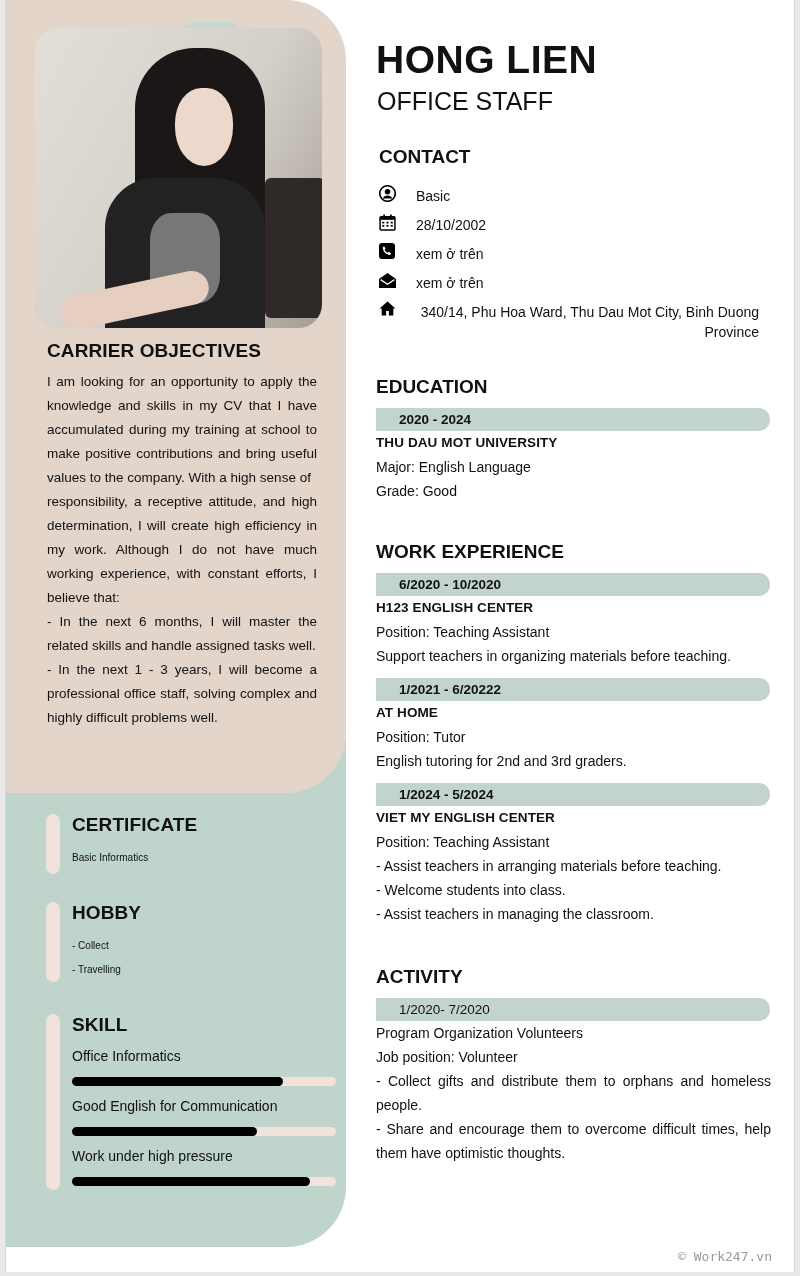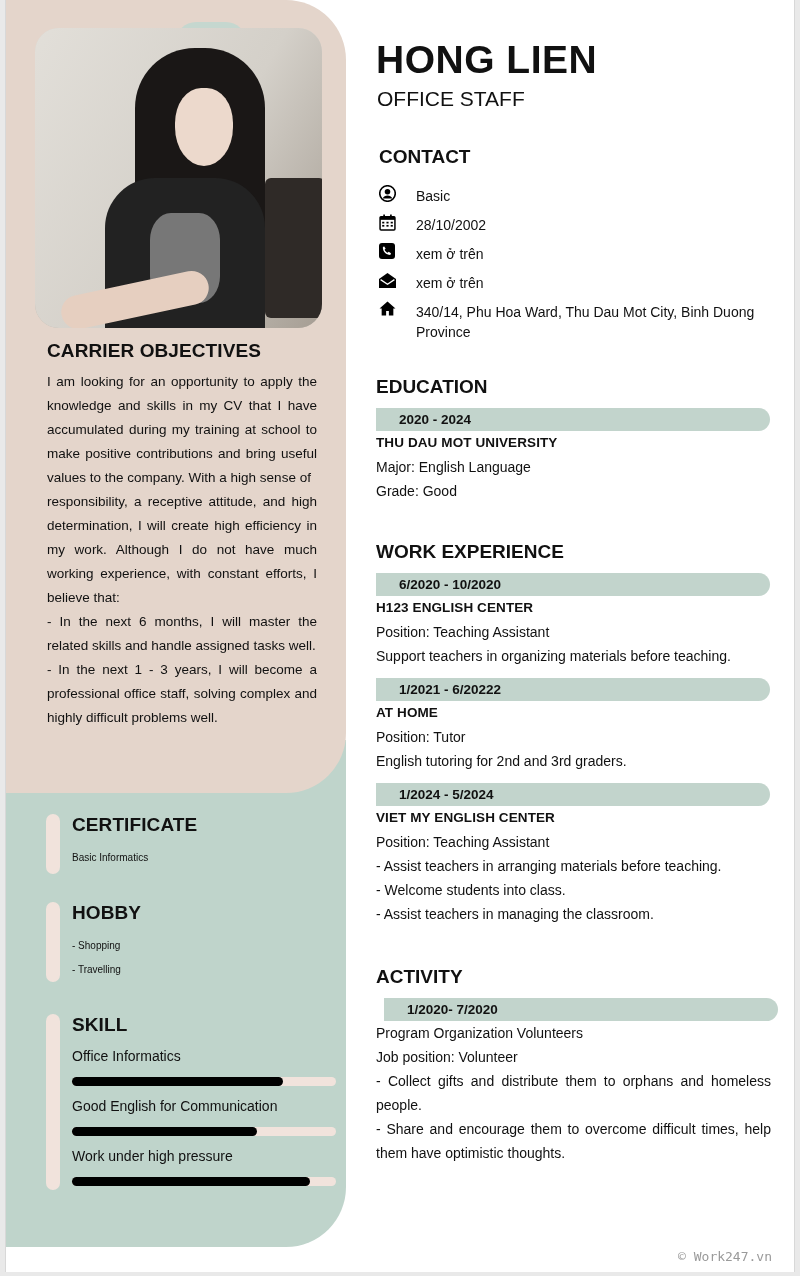--- a/index.html
+++ b/index.html
@@ -34,32 +34,32 @@
   .skill { top: 1014px; }
 
   .skill-row { margin-top: 12px; }
   .skill-name { font-size: 14px; }
   .skill-track { margin-top: 13px; width: 264px; height: 9px; background: #f1e3dc; border-radius: 5px; position: relative; }
   .skill-fill { position: absolute; left: 0; top: 0; height: 9px; background: #000; border-radius: 5px; }
 
   
   .right { position: absolute; left: 370px; top: 0; width: 395px; }
   .name { position: absolute; left: 0; top: 38px; font-size: 39px; font-weight: 700; letter-spacing: .5px; }
-  .role { position: absolute; left: 1px; top: 87px; font-size: 21px; }
+  .role { position: absolute; left: 1px; top: 87px; font-size: 25px; }
   .contact-title { position: absolute; left: 3px; top: 146px; font-size: 19px; font-weight: 700; text-align: center; }
   .contact-list { position: absolute; left: 3px; top: 184px; width: 380px; }
   .contact-row { display: flex; align-items: flex-start; height: 29px; font-size: 14px; }
   .contact-row .ic { width: 37px; flex: none; padding-top: 1px; }
   .contact-row .txt { line-height: 20px; padding-top: 2px; }
-  .contact-row.tall { height: 50px; }
+  .contact-row.tall { height: 50px; text-align: right; }
 
   .rsec { position: absolute; left: 0; width: 395px; }
   .rsec .title { font-size: 19px; font-weight: 700; }
   .pill { margin-top: 10px; height: 23px; background: #c2d4cc; border-radius: 0 12px 12px 0; font-size: 13.5px; font-weight: 700; padding-left: 23px; line-height: 23px; width: 394px; }
-  .pill.light { font-weight: 700; margin-left: 8px; }
+  .pill.light { font-weight: 400; }
   .rsec .line { font-size: 14px; line-height: 24px; }
   .rsec .line.org { font-weight: 700; font-size: 13.5px; letter-spacing: .1px; }
   .rsec .just { text-align: justify; }
   .edu { top: 376px; }
   .work { top: 541px; }
   .act { top: 966px; }
   .entry + .entry .pill { margin-top: 10px; }
 
   .footer { position: absolute; right: 22px; top: 1249px; font-family: "DejaVu Sans Mono", monospace; font-size: 13px; color: #9a9a9a; }
   svg { display: block; }
@@ -96,21 +96,21 @@
     <div class="inner">
       <div class="sec-title-left">CERTIFICATE</div>
       <div class="item" style="margin-top:14px">Basic Informatics</div>
     </div>
   </div>
 
   <div class="lblock hobby">
     <div class="bar-accent" style="height:80px"></div>
     <div class="inner">
       <div class="sec-title-left">HOBBY</div>
-      <div class="item" style="margin-top:14px">- Shopping</div>
+      <div class="item" style="margin-top:14px">- Collect</div>
       <div class="item">- Travelling</div>
     </div>
   </div>
 
   <div class="lblock skill">
     <div class="bar-accent" style="height:176px"></div>
     <div class="inner">
       <div class="sec-title-left">SKILL</div>
       <div class="skill-row">
         <div class="skill-name">Office Informatics</div>

